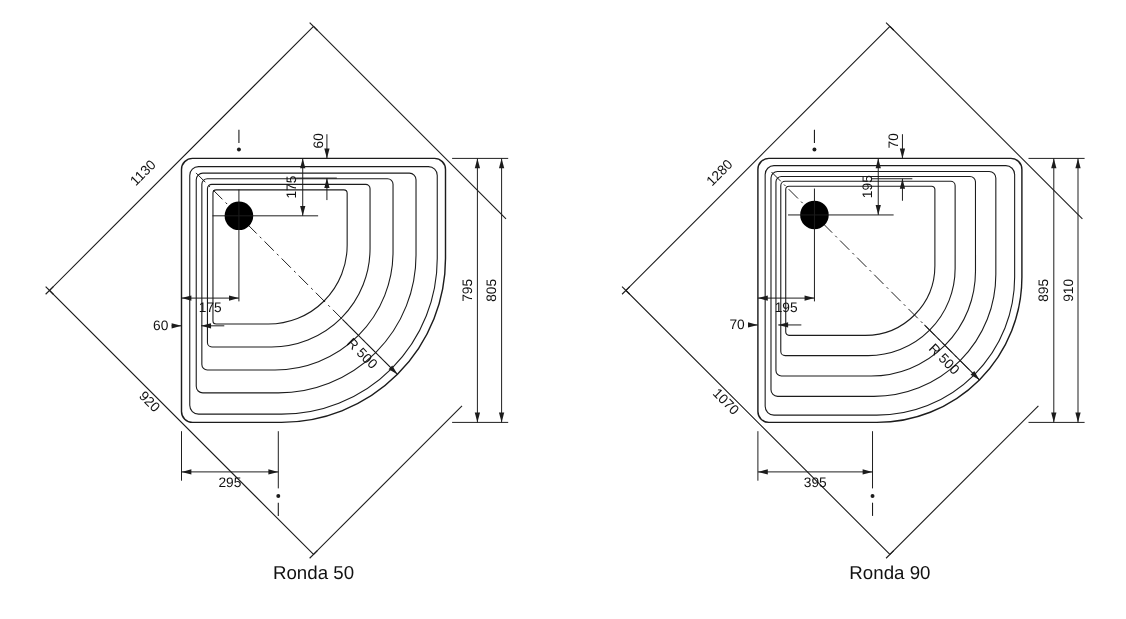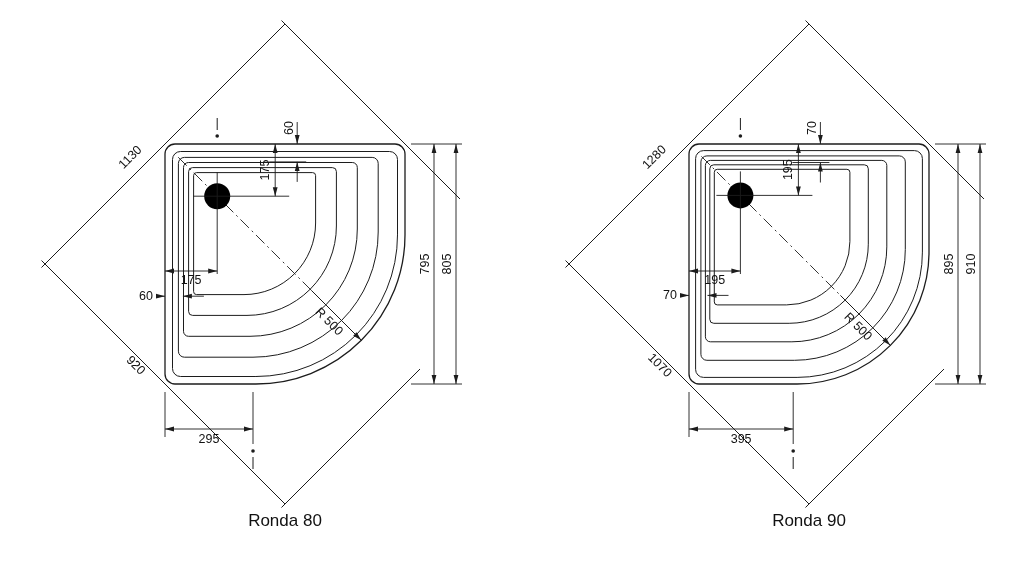--- a/index.html
+++ b/index.html
@@ -101,21 +101,21 @@
           <line x1="424" y1="140" x2="424" y2="380" class="thin"></line>
           <path d="M0 0 L-9 2.4 L-9 -2.4 Z" class="fill" transform="translate(424 140) rotate(-90)"></path>
           <path d="M0 0 L-9 2.4 L-9 -2.4 Z" class="fill" transform="translate(424 380) rotate(90)"></path>
           <text transform="translate(419 260) rotate(-90)" text-anchor="middle">795</text>
           <line x1="446" y1="140" x2="446" y2="380" class="thin"></line>
           <path d="M0 0 L-9 2.4 L-9 -2.4 Z" class="fill" transform="translate(446 140) rotate(-90)"></path>
           <path d="M0 0 L-9 2.4 L-9 -2.4 Z" class="fill" transform="translate(446 380) rotate(90)"></path>
           <text transform="translate(441 260) rotate(-90)" text-anchor="middle">805</text>
         </g>
       </svg>
-    <figcaption>Ronda 80</figcaption>
+    <figcaption>Ronda 50</figcaption>
   </figure>
 
   <figure>
     <svg width="480" height="505" viewBox="0 0 480 505">
         <g>
           <path d="M275 20 L35 260 L275 500"></path>
           <line x1="275" y1="20" x2="450" y2="195"></line>
           <line x1="275" y1="500" x2="410" y2="365"></line>
           <line x1="271.5" y1="16.5" x2="278.5" y2="23.5"></line>
           <line x1="31.5" y1="256.5" x2="38.5" y2="263.5"></line>

